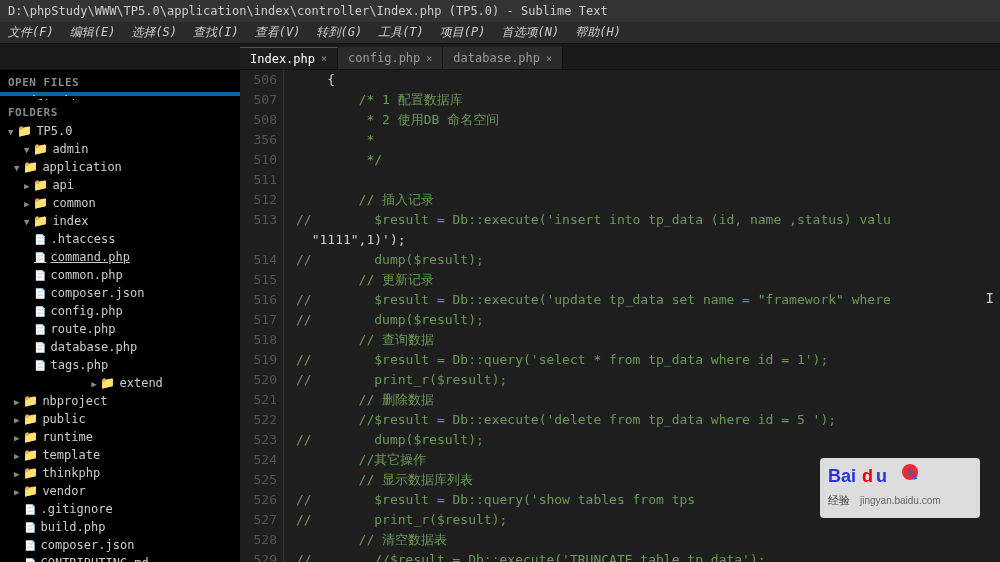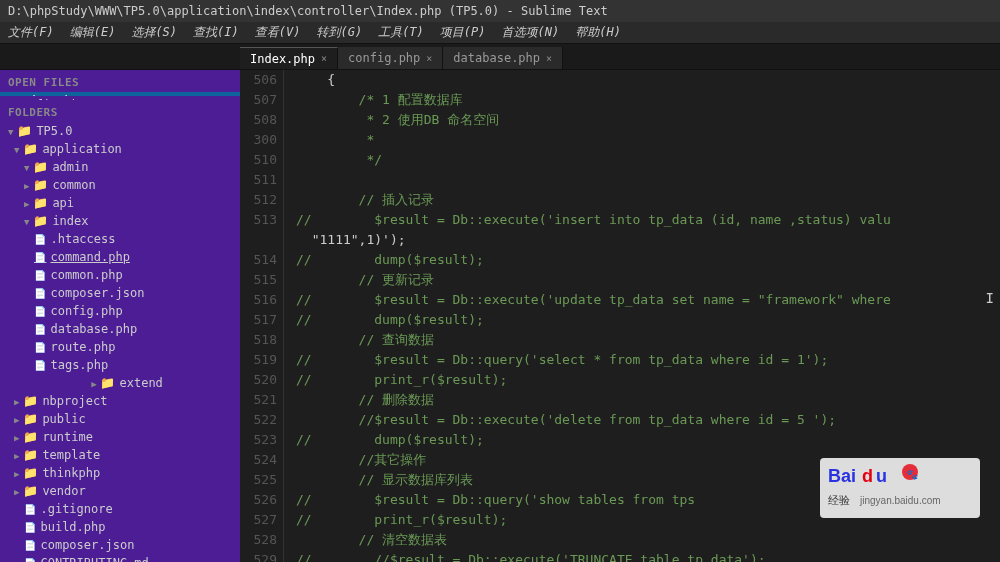--- a/index.html
+++ b/index.html
@@ -79,21 +79,21 @@
     #main {
       display: flex;
       flex: 1;
       overflow: hidden;
     }
 
     
     #sidebar {
       width: 240px;
       min-width: 240px;
-      background: #4c1d95;
+      background: #000000;
       overflow-y: auto;
       overflow-x: hidden;
       font-size: 12px;
       color: #ccc;
       display: flex;
       flex-direction: column;
     }
 
     .sidebar-section-title {
       font-size: 11px;
@@ -214,32 +214,32 @@
 <div id="main">
 
   <div id="sidebar">
     <div class="sidebar-section-title">OPEN FILES</div>
     <div class="sidebar-item active">Index.php</div>
     <div class="sidebar-item">config.php</div>
     <div class="sidebar-section-title">FOLDERS</div>
 
     <div id="sidebar-tree">
         <div style="padding-left: 8px; padding-top: 2px; padding-bottom: 2px; font-size: 12px; color: rgb(204, 204, 204); cursor: pointer; white-space: nowrap;"><span style="color:#888;font-size:9px;margin-right:4px;">▼</span><span style="color:#dcb67a;margin-right:4px;">📁</span><span>TP5.0</span></div>
+        <div style="padding-left: 24px; padding-top: 2px; padding-bottom: 2px; font-size: 12px; color: rgb(204, 204, 204); cursor: pointer; white-space: nowrap;"><span style="color:#888;font-size:9px;margin-right:4px;">▼</span><span style="color:#dcb67a;margin-right:4px;">📁</span><span>admin</span></div>
         <div style="padding-left: 14px; padding-top: 2px; padding-bottom: 2px; font-size: 12px; color: rgb(204, 204, 204); cursor: pointer; white-space: nowrap;"><span style="color:#888;font-size:9px;margin-right:4px;">▼</span><span style="color:#dcb67a;margin-right:4px;">📁</span><span>application</span></div>
-        <div style="padding-left: 24px; padding-top: 2px; padding-bottom: 2px; font-size: 12px; color: rgb(204, 204, 204); cursor: pointer; white-space: nowrap;"><span style="color:#888;font-size:9px;margin-right:4px;">▼</span><span style="color:#dcb67a;margin-right:4px;">📁</span><span>admin</span></div>
+        <div style="padding-left: 24px; padding-top: 2px; padding-bottom: 2px; font-size: 12px; color: rgb(204, 204, 204); cursor: pointer; white-space: nowrap;"><span style="color:#888;font-size:9px;margin-right:4px;">▶</span><span style="color:#dcb67a;margin-right:4px;">📁</span><span>api</span></div>
         <div style="padding-left: 24px; padding-top: 2px; padding-bottom: 2px; font-size: 12px; color: rgb(204, 204, 204); cursor: pointer; white-space: nowrap;"><span style="color:#888;font-size:9px;margin-right:4px;">▶</span><span style="color:#dcb67a;margin-right:4px;">📁</span><span>common</span></div>
-        <div style="padding-left: 24px; padding-top: 2px; padding-bottom: 2px; font-size: 12px; color: rgb(204, 204, 204); cursor: pointer; white-space: nowrap;"><span style="color:#888;font-size:9px;margin-right:4px;">▶</span><span style="color:#dcb67a;margin-right:4px;">📁</span><span>api</span></div>
         <div style="padding-left: 24px; padding-top: 2px; padding-bottom: 2px; font-size: 12px; color: rgb(204, 204, 204); cursor: pointer; white-space: nowrap;"><span style="color:#888;font-size:9px;margin-right:4px;">▼</span><span style="color:#dcb67a;margin-right:4px;">📁</span><span>index</span></div>
         <div style="padding-left: 34px; padding-top: 2px; padding-bottom: 2px; font-size: 12px; color: rgb(204, 204, 204); cursor: pointer; white-space: nowrap;"><span style="margin-right:4px;font-size:10px;color:#888;">📄</span><span>.htaccess</span></div>
         <div style="padding-left: 34px; padding-top: 2px; padding-bottom: 2px; font-size: 12px; color: rgb(204, 204, 204); cursor: pointer; white-space: nowrap; text-decoration: underline;"><span style="margin-right:4px;font-size:10px;color:#888;">📄</span><span>command.php</span></div>
         <div style="padding-left: 34px; padding-top: 2px; padding-bottom: 2px; font-size: 12px; color: rgb(204, 204, 204); cursor: pointer; white-space: nowrap;"><span style="margin-right:4px;font-size:10px;color:#888;">📄</span><span>common.php</span></div>
         <div style="padding-left: 34px; padding-top: 2px; padding-bottom: 2px; font-size: 12px; color: rgb(204, 204, 204); cursor: pointer; white-space: nowrap;"><span style="margin-right:4px;font-size:10px;color:#888;">📄</span><span>composer.json</span></div>
         <div style="padding-left: 34px; padding-top: 2px; padding-bottom: 2px; font-size: 12px; color: rgb(204, 204, 204); cursor: pointer; white-space: nowrap;"><span style="margin-right:4px;font-size:10px;color:#888;">📄</span><span>config.php</span></div>
+        <div style="padding-left: 34px; padding-top: 2px; padding-bottom: 2px; font-size: 12px; color: rgb(204, 204, 204); cursor: pointer; white-space: nowrap;"><span style="margin-right:4px;font-size:10px;color:#888;">📄</span><span>route.php</span></div>
         <div style="padding-left: 34px; padding-top: 2px; padding-bottom: 2px; font-size: 12px; color: rgb(204, 204, 204); cursor: pointer; white-space: nowrap;"><span style="margin-right:4px;font-size:10px;color:#888;">📄</span><span>database.php</span></div>
-        <div style="padding-left: 34px; padding-top: 2px; padding-bottom: 2px; font-size: 12px; color: rgb(204, 204, 204); cursor: pointer; white-space: nowrap;"><span style="margin-right:4px;font-size:10px;color:#888;">📄</span><span>route.php</span></div>
         <div style="padding-left: 34px; padding-top: 2px; padding-bottom: 2px; font-size: 12px; color: rgb(204, 204, 204); cursor: pointer; white-space: nowrap;"><span style="margin-right:4px;font-size:10px;color:#888;">📄</span><span>tags.php</span></div>
         <div style="padding-left: 14px; padding-top: 2px; padding-bottom: 2px; font-size: 12px; color: rgb(204, 204, 204); cursor: pointer; white-space: nowrap; text-align: center;"><span style="color:#888;font-size:9px;margin-right:4px;">▶</span><span style="color:#dcb67a;margin-right:4px;">📁</span><span>extend</span></div>
         <div style="padding-left: 14px; padding-top: 2px; padding-bottom: 2px; font-size: 12px; color: rgb(204, 204, 204); cursor: pointer; white-space: nowrap;"><span style="color:#888;font-size:9px;margin-right:4px;">▶</span><span style="color:#dcb67a;margin-right:4px;">📁</span><span>nbproject</span></div>
         <div style="padding-left: 14px; padding-top: 2px; padding-bottom: 2px; font-size: 12px; color: rgb(204, 204, 204); cursor: pointer; white-space: nowrap;"><span style="color:#888;font-size:9px;margin-right:4px;">▶</span><span style="color:#dcb67a;margin-right:4px;">📁</span><span>public</span></div>
         <div style="padding-left: 14px; padding-top: 2px; padding-bottom: 2px; font-size: 12px; color: rgb(204, 204, 204); cursor: pointer; white-space: nowrap;"><span style="color:#888;font-size:9px;margin-right:4px;">▶</span><span style="color:#dcb67a;margin-right:4px;">📁</span><span>runtime</span></div>
         <div style="padding-left: 14px; padding-top: 2px; padding-bottom: 2px; font-size: 12px; color: rgb(204, 204, 204); cursor: pointer; white-space: nowrap;"><span style="color:#888;font-size:9px;margin-right:4px;">▶</span><span style="color:#dcb67a;margin-right:4px;">📁</span><span>template</span></div>
         <div style="padding-left: 14px; padding-top: 2px; padding-bottom: 2px; font-size: 12px; color: rgb(204, 204, 204); cursor: pointer; white-space: nowrap;"><span style="color:#888;font-size:9px;margin-right:4px;">▶</span><span style="color:#dcb67a;margin-right:4px;">📁</span><span>thinkphp</span></div>
         <div style="padding-left: 14px; padding-top: 2px; padding-bottom: 2px; font-size: 12px; color: rgb(204, 204, 204); cursor: pointer; white-space: nowrap;"><span style="color:#888;font-size:9px;margin-right:4px;">▶</span><span style="color:#dcb67a;margin-right:4px;">📁</span><span>vendor</span></div>
         <div style="padding-left: 24px; padding-top: 2px; padding-bottom: 2px; font-size: 12px; color: rgb(204, 204, 204); cursor: pointer; white-space: nowrap;"><span style="margin-right:4px;font-size:10px;color:#888;">📄</span><span>.gitignore</span></div>
         <div style="padding-left: 24px; padding-top: 2px; padding-bottom: 2px; font-size: 12px; color: rgb(204, 204, 204); cursor: pointer; white-space: nowrap;"><span style="margin-right:4px;font-size:10px;color:#888;">📄</span><span>build.php</span></div>
@@ -247,21 +247,21 @@
         <div style="padding-left: 24px; padding-top: 2px; padding-bottom: 2px; font-size: 12px; color: rgb(204, 204, 204); cursor: pointer; white-space: nowrap;"><span style="margin-right:4px;font-size:10px;color:#888;">📄</span><span>CONTRIBUTING.md</span></div>
       </div>
   </div>
 
   <div id="code-area">
     <div id="code-content">
       <div id="line-numbers">
           <div class="line-num">506</div>
           <div class="line-num">507</div>
           <div class="line-num">508</div>
-          <div class="line-num">300</div>
+          <div class="line-num">356</div>
           <div class="line-num">510</div>
           <div class="line-num">511</div>
           <div class="line-num">512</div>
           <div class="line-num">513</div>
           <div class="line-num"></div>
           <div class="line-num">514</div>
           <div class="line-num">515</div>
           <div class="line-num">516</div>
           <div class="line-num">517</div>
           <div class="line-num">518</div>

